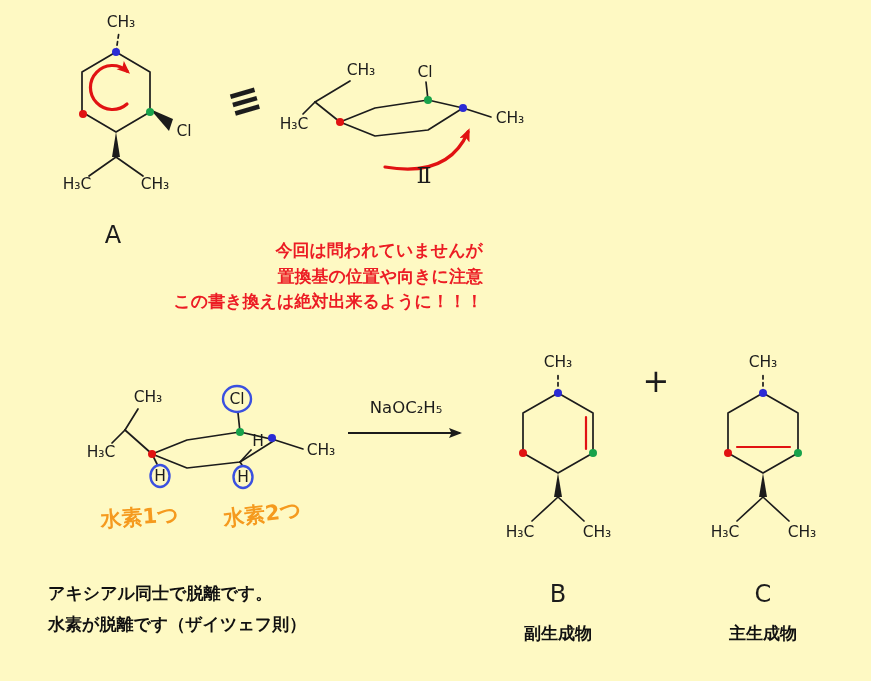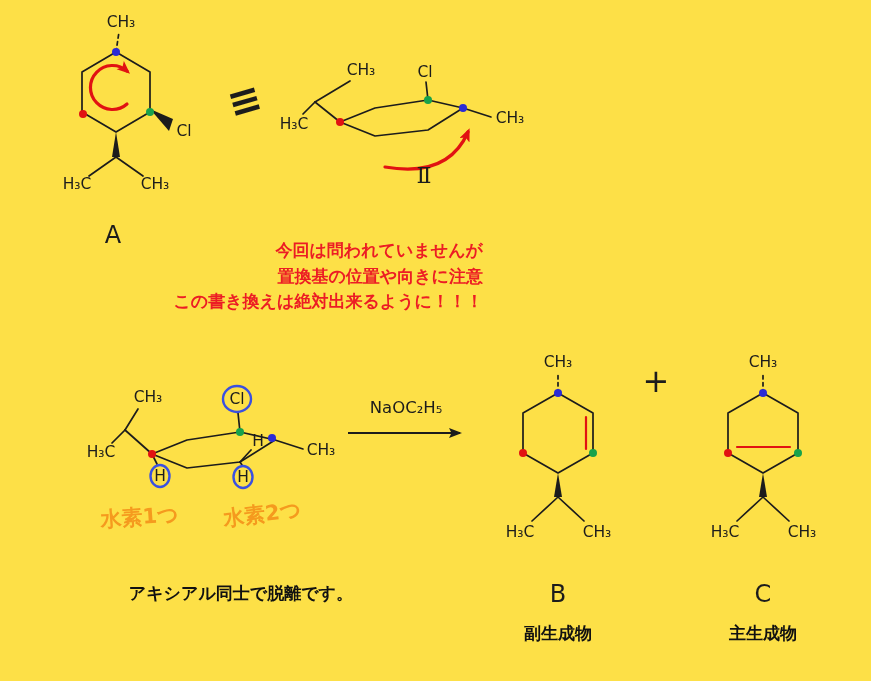--- a/index.html
+++ b/index.html
@@ -1,18 +1,18 @@
 <!DOCTYPE html>
 <html><head>
 <meta charset="utf-8">
 <style>
   * { margin:0; padding:0; box-sizing:border-box; }
   html,body { background:#ffffff; }
   body { width:871px; height:681px; font-family:"DejaVu Sans","Liberation Sans",sans-serif; }
-  .canvas { position:relative; width:871px; height:681px; background:#fde047; overflow:hidden; }
+  .canvas { position:relative; width:871px; height:681px; background:#fef9c3; overflow:hidden; }
   svg.scene { position:absolute; left:0; top:0; }
 
   .ring   { fill:none; stroke:#1c1c1c; stroke-width:1.7; stroke-linejoin:round; }
   .bond   { stroke:#1c1c1c; stroke-width:1.7; fill:none; stroke-linecap:round; }
   .bond-dashed { stroke-dasharray:3.5,3.5; }
   .wedge  { fill:#1c1c1c; stroke:none; }
   .atom   { font-size:15.5px; fill:#1c1c1c; text-anchor:middle; font-family:"DejaVu Sans","Liberation Sans",sans-serif; }
   .struct-label { font-size:24px; fill:#1c1c1c; text-anchor:middle; }
   .roman  { font-size:22px; fill:#1c1c1c; text-anchor:middle; font-family:"DejaVu Serif","Liberation Serif",serif; }
   .equiv  { font-size:40px; font-weight:bold; fill:#1c1c1c; text-anchor:middle; }
@@ -23,21 +23,21 @@
   .dot-blue  { fill:#2b2bd5; stroke:none; }
   .red-arrow { stroke:#e11212; stroke-width:3.2; fill:none; stroke-linecap:round; }
   .dbl-red   { stroke:#e11212; stroke-width:2.2; stroke-linecap:round; }
   .blue-circle { stroke:#3a50e0; stroke-width:2.4; fill:none; }
   .rxn-arrow { stroke:#1c1c1c; stroke-width:2; }
   .orange-note { font-size:21px; font-weight:bold; fill:#f59a1e; text-anchor:middle; }
   .product-type { font-size:17px; font-weight:bold; fill:#111111; text-anchor:middle; }
 
   .warning { position:absolute; left:113px; top:238px; width:370px; text-align:right;
              color:#ec1c24; font-weight:bold; font-size:17px; line-height:25.5px; }
-  .bottom-note { position:absolute; left:48px; top:578px; width:305px; text-align:right;
+  .bottom-note { position:absolute; left:48px; top:578px; width:305px; text-align:left;
              color:#111111; font-weight:bold; font-size:17px; line-height:31px; }
 </style>
 </head>
 <body>
 
 <div class="canvas">
 
   <svg class="scene" width="871" height="681" viewBox="0 0 871 681">
     <defs>
       <marker id="mRed" markerUnits="userSpaceOnUse" markerWidth="20" markerHeight="20" refX="9" refY="5.5" orient="auto">
@@ -156,15 +156,16 @@
   </svg>
 
   <div class="warning">
     <div>今回は問われていませんが</div>
     <div>置換基の位置や向きに注意</div>
     <div>この書き換えは絶対出来るように！！！</div>
   </div>
 
   <div class="bottom-note">
     <div>アキシアル同士で脱離です。</div>
+    <div>水素が脱離です（ザイツェフ則）</div>
   </div>
 
 </div>
 
 </body></html>

